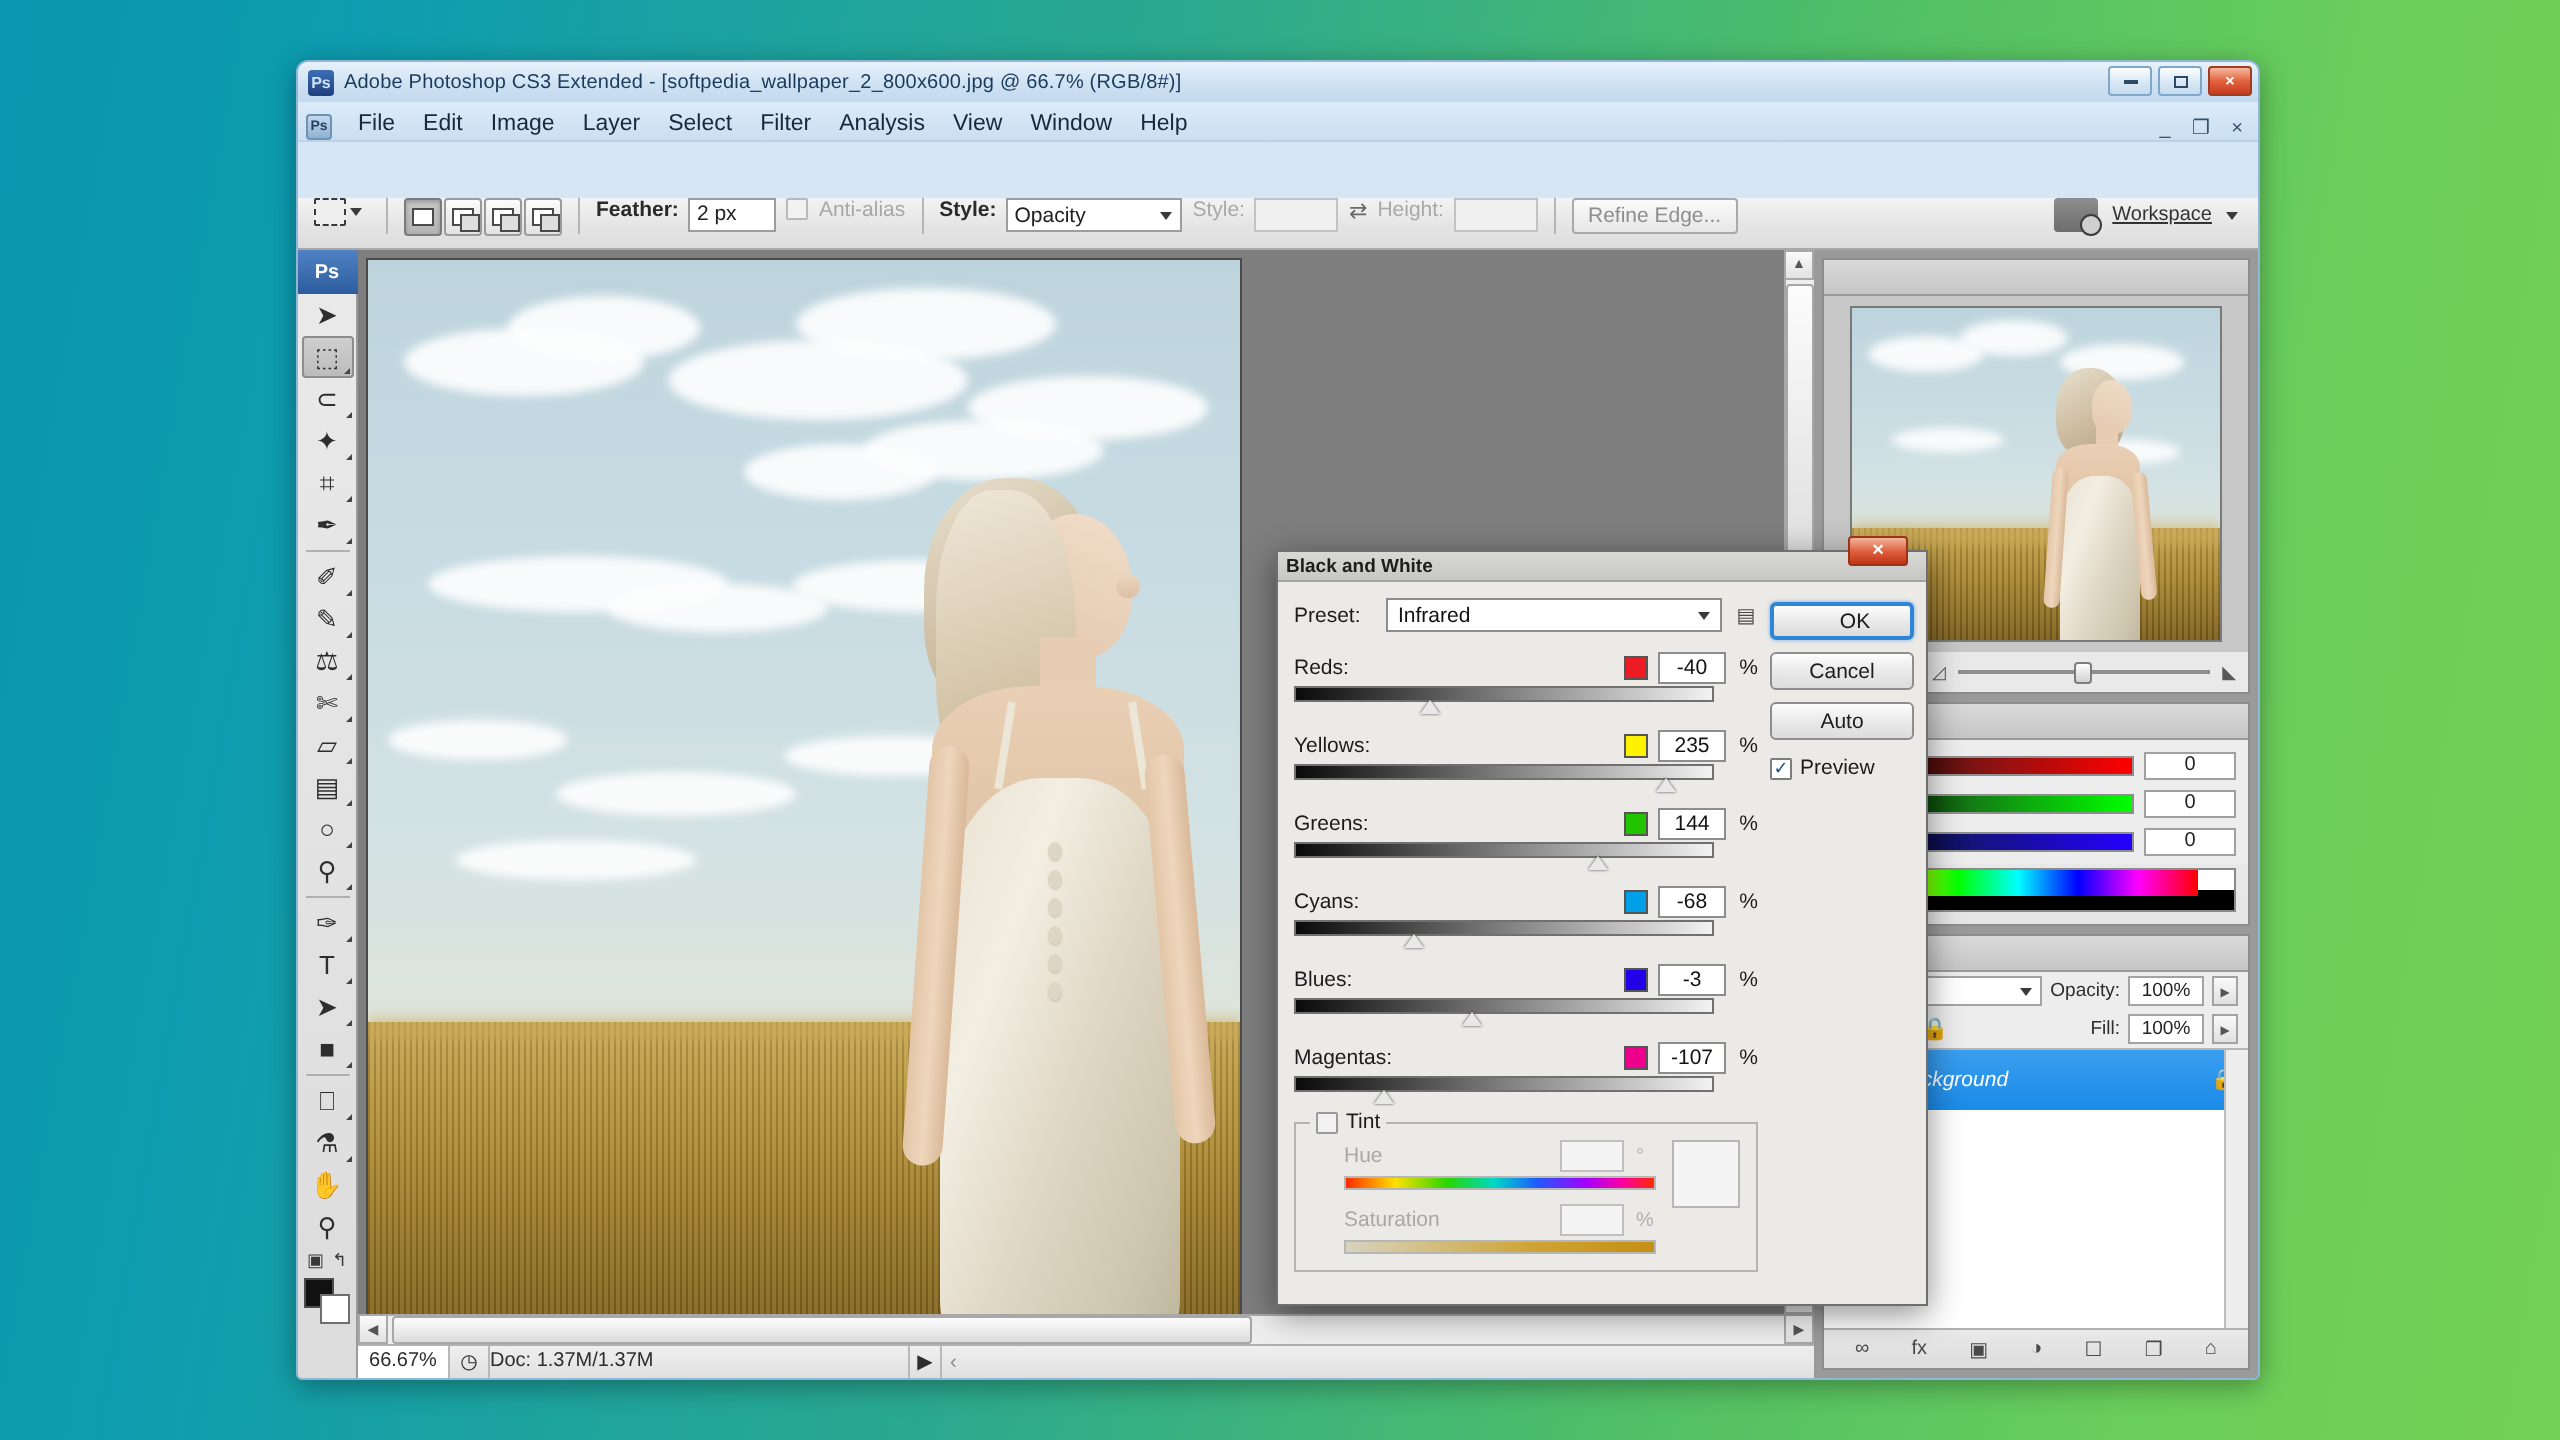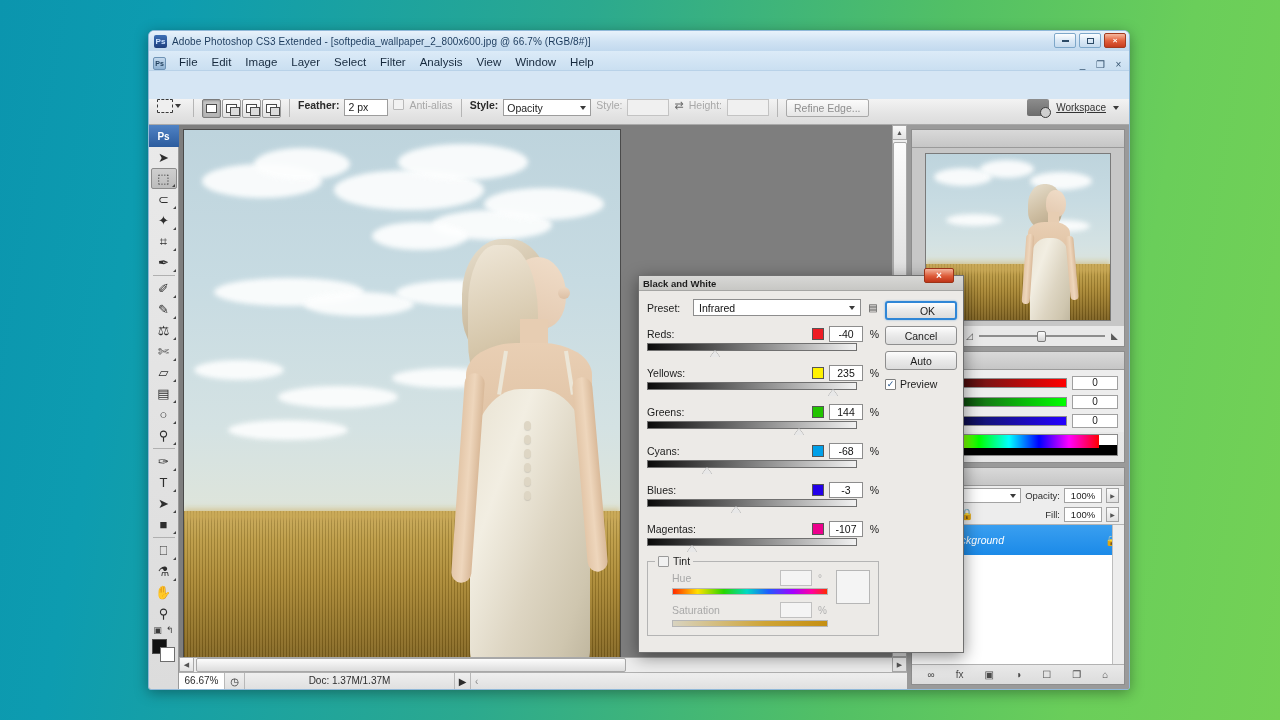--- a/index.html
+++ b/index.html
@@ -189,21 +189,21 @@
   .sb-arrow{width:15px;height:15px;background:linear-gradient(#fafafa,#e2e2e2);border:1px solid #a8a8a8;
     display:flex;align-items:center;justify-content:center;font-size:7px;color:#555;}
   .sb-thumb{position:absolute;background:linear-gradient(#fcfcfc,#dcdcdc);border:1px solid #a8a8a8;border-radius:2px;}
   
   #statusbar{
     height:17px;flex:0 0 17px;background:linear-gradient(#efefef,#e0e0e0);
     border-top:1px solid #b0b0b0;display:flex;align-items:center;font-size:10px;color:#2d2d2d;
   }
   .sb-zoom{width:46px;text-align:center;border-right:1px solid #b8b8b8;height:100%;line-height:16px;background:#fff;}
   .sb-ico{width:20px;display:flex;align-items:center;justify-content:center;border-right:1px solid #b8b8b8;height:100%;}
-  .sb-doc{flex:0 0 210px;text-align:center;border-right:1px solid #b8b8b8;height:100%;line-height:16px;}
+  .sb-doc{flex:0 0 210px;border-right:1px solid #b8b8b8;height:100%;line-height:16px;}
   .sb-play{width:16px;display:flex;align-items:center;justify-content:center;height:100%;border-right:1px solid #b8b8b8;}
   .sb-rest{flex:1;padding-left:4px;color:#8a8a8a;}
 
   
   #dock{width:222px;flex:0 0 222px;background:#9a9a9a;display:flex;flex-direction:column;gap:0;}
   .panel{background:linear-gradient(#efefef,#e6e6e6);border:1px solid #8d8d8d;margin:4px 4px 0 4px;}
   .panel-tabs{height:18px;background:linear-gradient(#d9d9d9,#c6c6c6);display:flex;align-items:center;
     font-size:10px;color:#3a3a3a;padding:0 4px;gap:8px;border-bottom:1px solid #9a9a9a;}
   #navpanel{flex:0 0 auto;}
   #nav-thumb{height:178px;background:#c7c7c7;display:flex;align-items:center;justify-content:center;padding:6px;}

